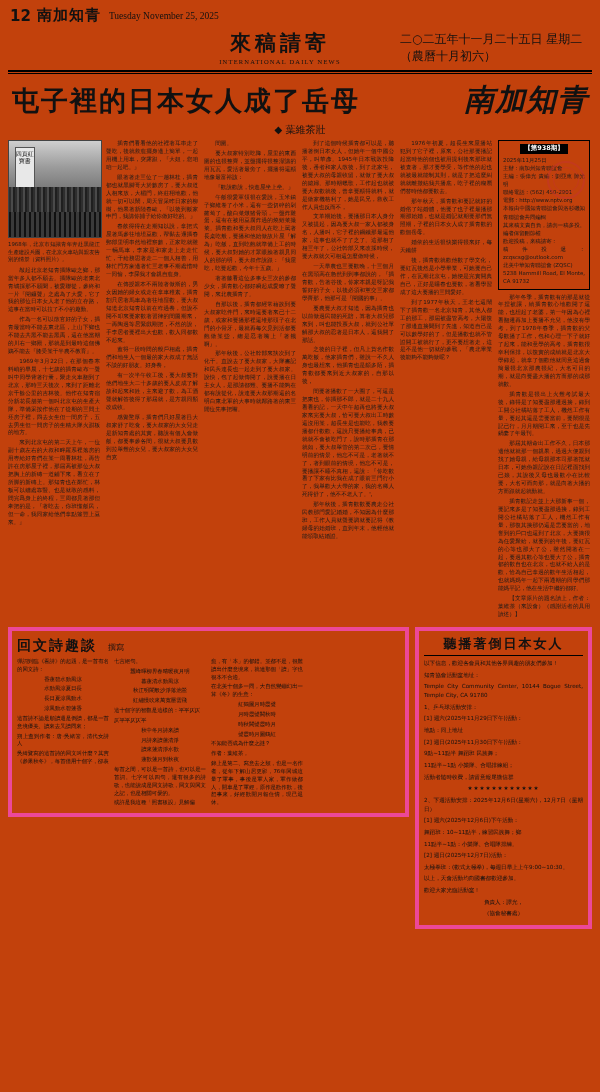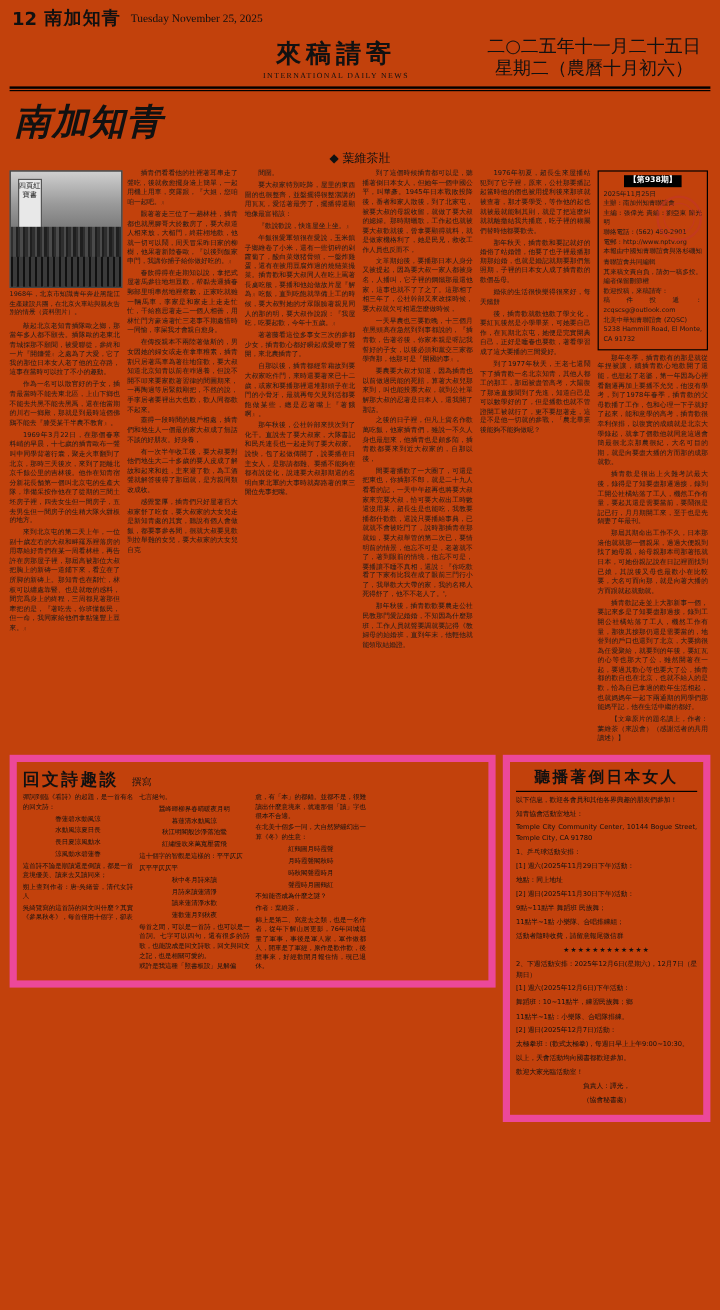--- a/index.html
+++ b/index.html
@@ -11,21 +11,21 @@
   .pagenum{font-size:15px;font-weight:bold;margin-right:6px;}
   .masthead-sm{font-size:15px;font-weight:bold;letter-spacing:1px;}
   .topdate{font-size:9.5px;margin-left:8px;font-family:"Liberation Serif",serif;}
 
   
   .nameplate{display:flex;align-items:flex-end;justify-content:space-between;padding:2px 10px 2px 10px;}
   .np-left{font-size:9px;width:150px;}
   .np-center{text-align:center;flex:1;}
   .np-title{font-size:21px;font-weight:bold;letter-spacing:4px;font-family:"DejaVu Serif","Liberation Serif",serif;}
   .np-sub{font-size:6.5px;letter-spacing:1.2px;font-family:"Liberation Serif",serif;margin-top:1px;}
-  .np-right{font-size:15px;width:190px;text-align:center;}
+  .np-right{font-size:12px;width:190px;text-align:left;}
 
   .thickrule{border-top:2px solid #000;margin:3px 8px 0 8px;}
   .thinrule{border-top:1px solid #000;margin:1px 8px 4px 8px;}
 
   
   .headline-row{display:flex;align-items:center;justify-content:space-between;padding:2px 12px 0 12px;}
   .headline{font-size:27px;font-weight:bold;letter-spacing:2px;font-family:"DejaVu Serif","Liberation Serif",serif;white-space:nowrap;}
   .brush{font-size:30px;font-style:italic;font-family:"DejaVu Serif","Liberation Serif",serif;font-weight:bold;letter-spacing:1px;}
   .byline{text-align:center;font-size:10px;margin:2px 0 3px 0;}
 
@@ -46,21 +46,21 @@
 
   
   .infobox{border:1px solid #000;padding:3px 4px;font-size:5.4px;line-height:1.5;margin-bottom:4px;position:relative;}
   .infobox .bx-title{text-align:center;font-weight:bold;font-size:6.5px;background:#000;color:#fff;display:inline-block;padding:0 4px;margin:0 auto 2px auto;}
   .infobox .ctr{text-align:center;}
   .stamp{position:absolute;right:4px;top:20px;width:34px;height:34px;border:2px solid #c4352b;border-radius:50%;opacity:.55;}
   .stamp i{position:absolute;inset:4px;border:1px solid #c4352b;border-radius:50%;}
 
   
   .bottom{display:flex;padding:6px 8px 0 8px;gap:6px;align-items:flex-start;}
-  .box{border:6px solid #ec4899;padding:4px 5px;}
+  .box{border:4px solid #ec4899;padding:4px 5px;}
   .boxL{width:392px;}
   .boxR{width:172px;}
   .boxtitle{font-size:14px;font-weight:bold;letter-spacing:2px;font-family:"DejaVu Serif","Liberation Serif",serif;}
   .boxtitle-sm{font-size:8px;font-weight:normal;letter-spacing:0;margin-left:6px;}
   .boxbody{display:flex;gap:5px;margin-top:3px;}
   .bcol{font-size:5.4px;line-height:1.45;width:92px;text-align:justify;}
   .bcol p{margin:0 0 2px 0;}
   .rtitle{text-align:center;font-size:13px;font-weight:bold;letter-spacing:2px;border-bottom:1px solid #000;padding-bottom:2px;margin-bottom:3px;font-family:"DejaVu Serif","Liberation Serif",serif;}
   .rbody{font-size:5.6px;line-height:1.55;text-align:justify;}
   .rbody p{margin:0 0 3px 0;}
@@ -84,20 +84,21 @@
       <div class="np-title">來稿請寄</div>
       <div class="np-sub">INTERNATIONAL DAILY NEWS</div>
     </div>
     <div class="np-right">二○二五年十一月二十五日  星期二（農曆十月初六）</div>
   </div>
 
   <div class="thickrule"></div>
   <div class="thinrule"></div>
 
   <div class="headline-row">
+    <div class="headline">屯子裡的日本女人成了岳母</div>
     <div class="brush">南加知青</div>
   </div>
   <div class="byline">◆ 葉維茶壯</div>
 
   <div class="content">
 
     <div class="col w1">
       <div class="photo">
         <div class="sky"></div>
         <div class="banner">

